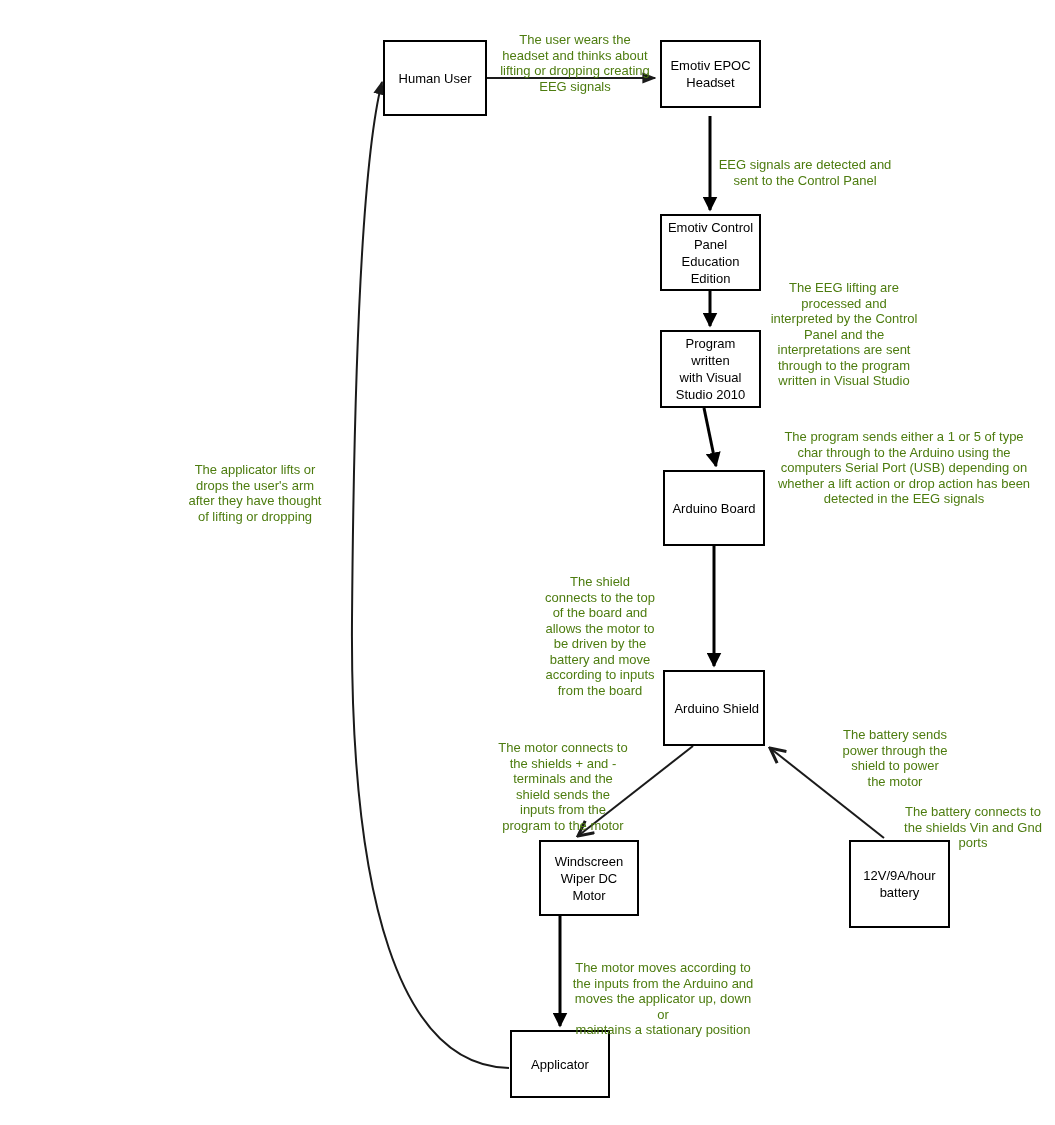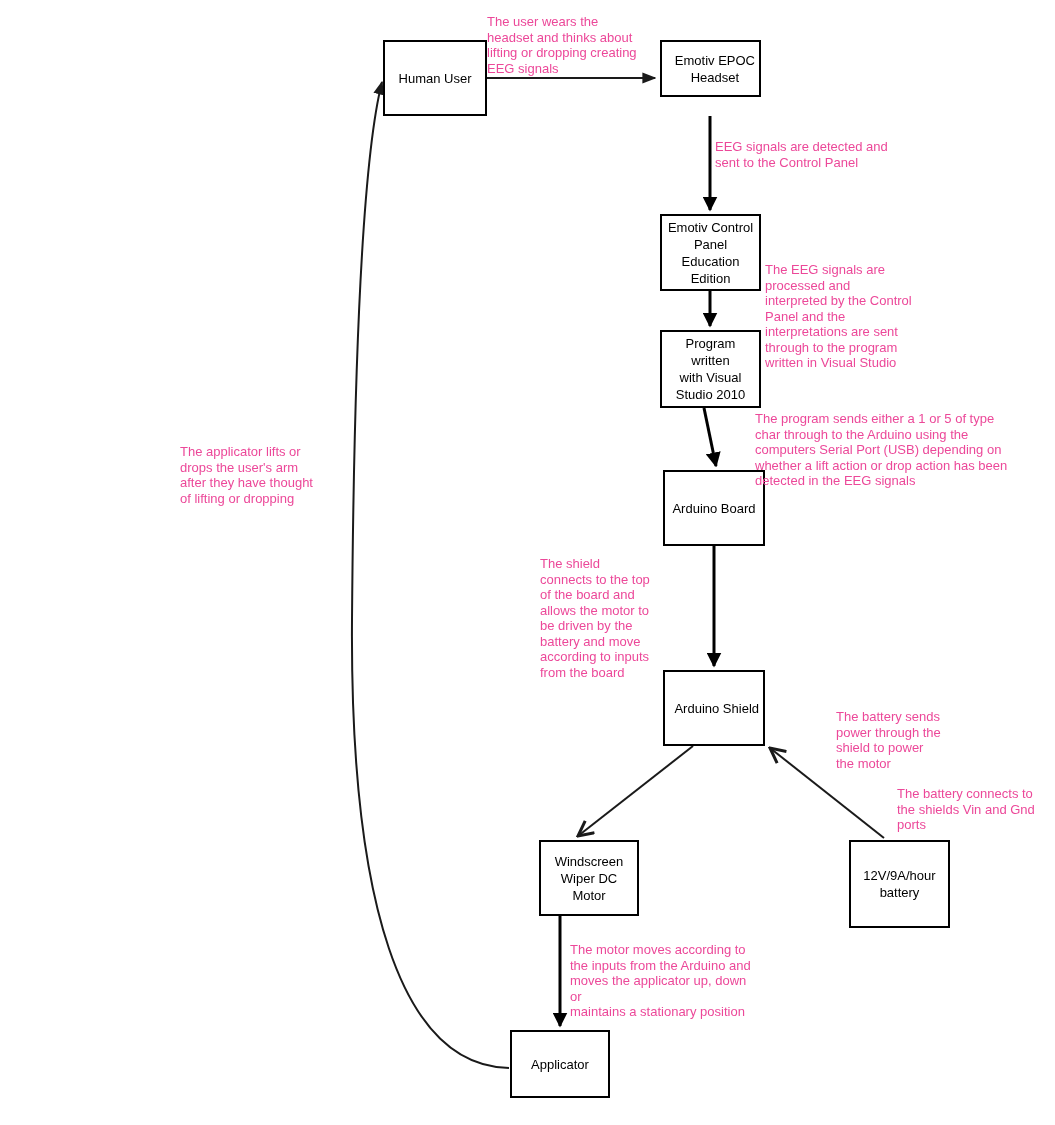--- a/index.html
+++ b/index.html
@@ -39,26 +39,27 @@
     line-height: 17px;
     color: #000000;
     padding: 2px 4px;
   }
   .node-label {
     display: block;
     white-space: pre-line;
   }
   .edge-label {
     position: absolute;
-    text-align: left;
+    text-align: center;
     font-size: 13px;
     line-height: 15.5px;
-    color: #ec4899;
+    color: #4d7c0f;
     white-space: pre-line;
     background: transparent;
+    margin-top: 18px;
   }
 </style>
 </head>
 <body>
 
 <div id="diagram-root">
 
   <svg class="edge-layer" viewBox="0 0 1055 1125" xmlns="http://www.w3.org/2000/svg">
     <defs>
       <marker id="arrowThin" viewBox="0 0 10 10" refX="9" refY="5" markerWidth="7" markerHeight="7" orient="auto-start-reverse">
@@ -88,21 +89,21 @@
 
     <line x1="560" y1="916" x2="560" y2="1026" stroke="#000000" stroke-width="3" marker-end="url(#arrowBold)"></line>
 
     <path d="M 509 1068 C 400 1066 350 900 352 620 C 354 360 362 160 382 82" fill="none" stroke="#1a1a1a" stroke-width="2" marker-end="url(#arrowThin)"></path>
   </svg>
 
   <div class="node" style="left:383px; top:40px; width:104px; height:76px;">
     <span class="node-label">Human User</span>
   </div>
 
-  <div class="node" style="left:660px; top:40px; width:101px; height:57px;justify-content:flex-end;">
+  <div class="node" style="left:660px; top:40px; width:101px; height:68px;">
     <span class="node-label">Emotiv EPOC
 Headset</span>
   </div>
 
   <div class="node" style="left:660px; top:214px; width:101px; height:77px;">
     <span class="node-label">Emotiv Control
 Panel Education
 Edition</span>
   </div>
 
@@ -135,21 +136,21 @@
   </div>
 
   <div class="edge-label" style="left:487px; top:14px; width:176px;">The user wears the
 headset and thinks about
 lifting or dropping creating
 EEG signals</div>
 
   <div class="edge-label" style="left:715px; top:139px; width:180px;">EEG signals are detected and
 sent to the Control Panel</div>
 
-  <div class="edge-label" style="left:765px; top:262px; width:158px;">The EEG signals are
+  <div class="edge-label" style="left:765px; top:262px; width:158px;">The EEG lifting are
 processed and
 interpreted by the Control
 Panel and the
 interpretations are sent
 through to the program
 written in Visual Studio</div>
 
   <div class="edge-label" style="left:755px; top:411px; width:298px;">The program sends either a 1 or 5 of type
 char through to the Arduino using the
 computers Serial Port (USB) depending on
@@ -158,20 +159,26 @@
 
   <div class="edge-label" style="left:540px; top:556px; width:120px;">The shield
 connects to the top
 of the board and
 allows the motor to
 be driven by the
 battery and move
 according to inputs
 from the board</div>
 
+  <div class="edge-label" style="left:492px; top:722px; width:142px;">The motor connects to
+the shields + and -
+terminals and the
+shield sends the
+inputs from the
+program to the motor</div>
 
   <div class="edge-label" style="left:836px; top:709px; width:118px;">The battery sends
 power through the
 shield to power
 the motor</div>
 
   <div class="edge-label" style="left:897px; top:786px; width:152px;">The battery connects to
 the shields Vin and Gnd
 ports</div>
 

